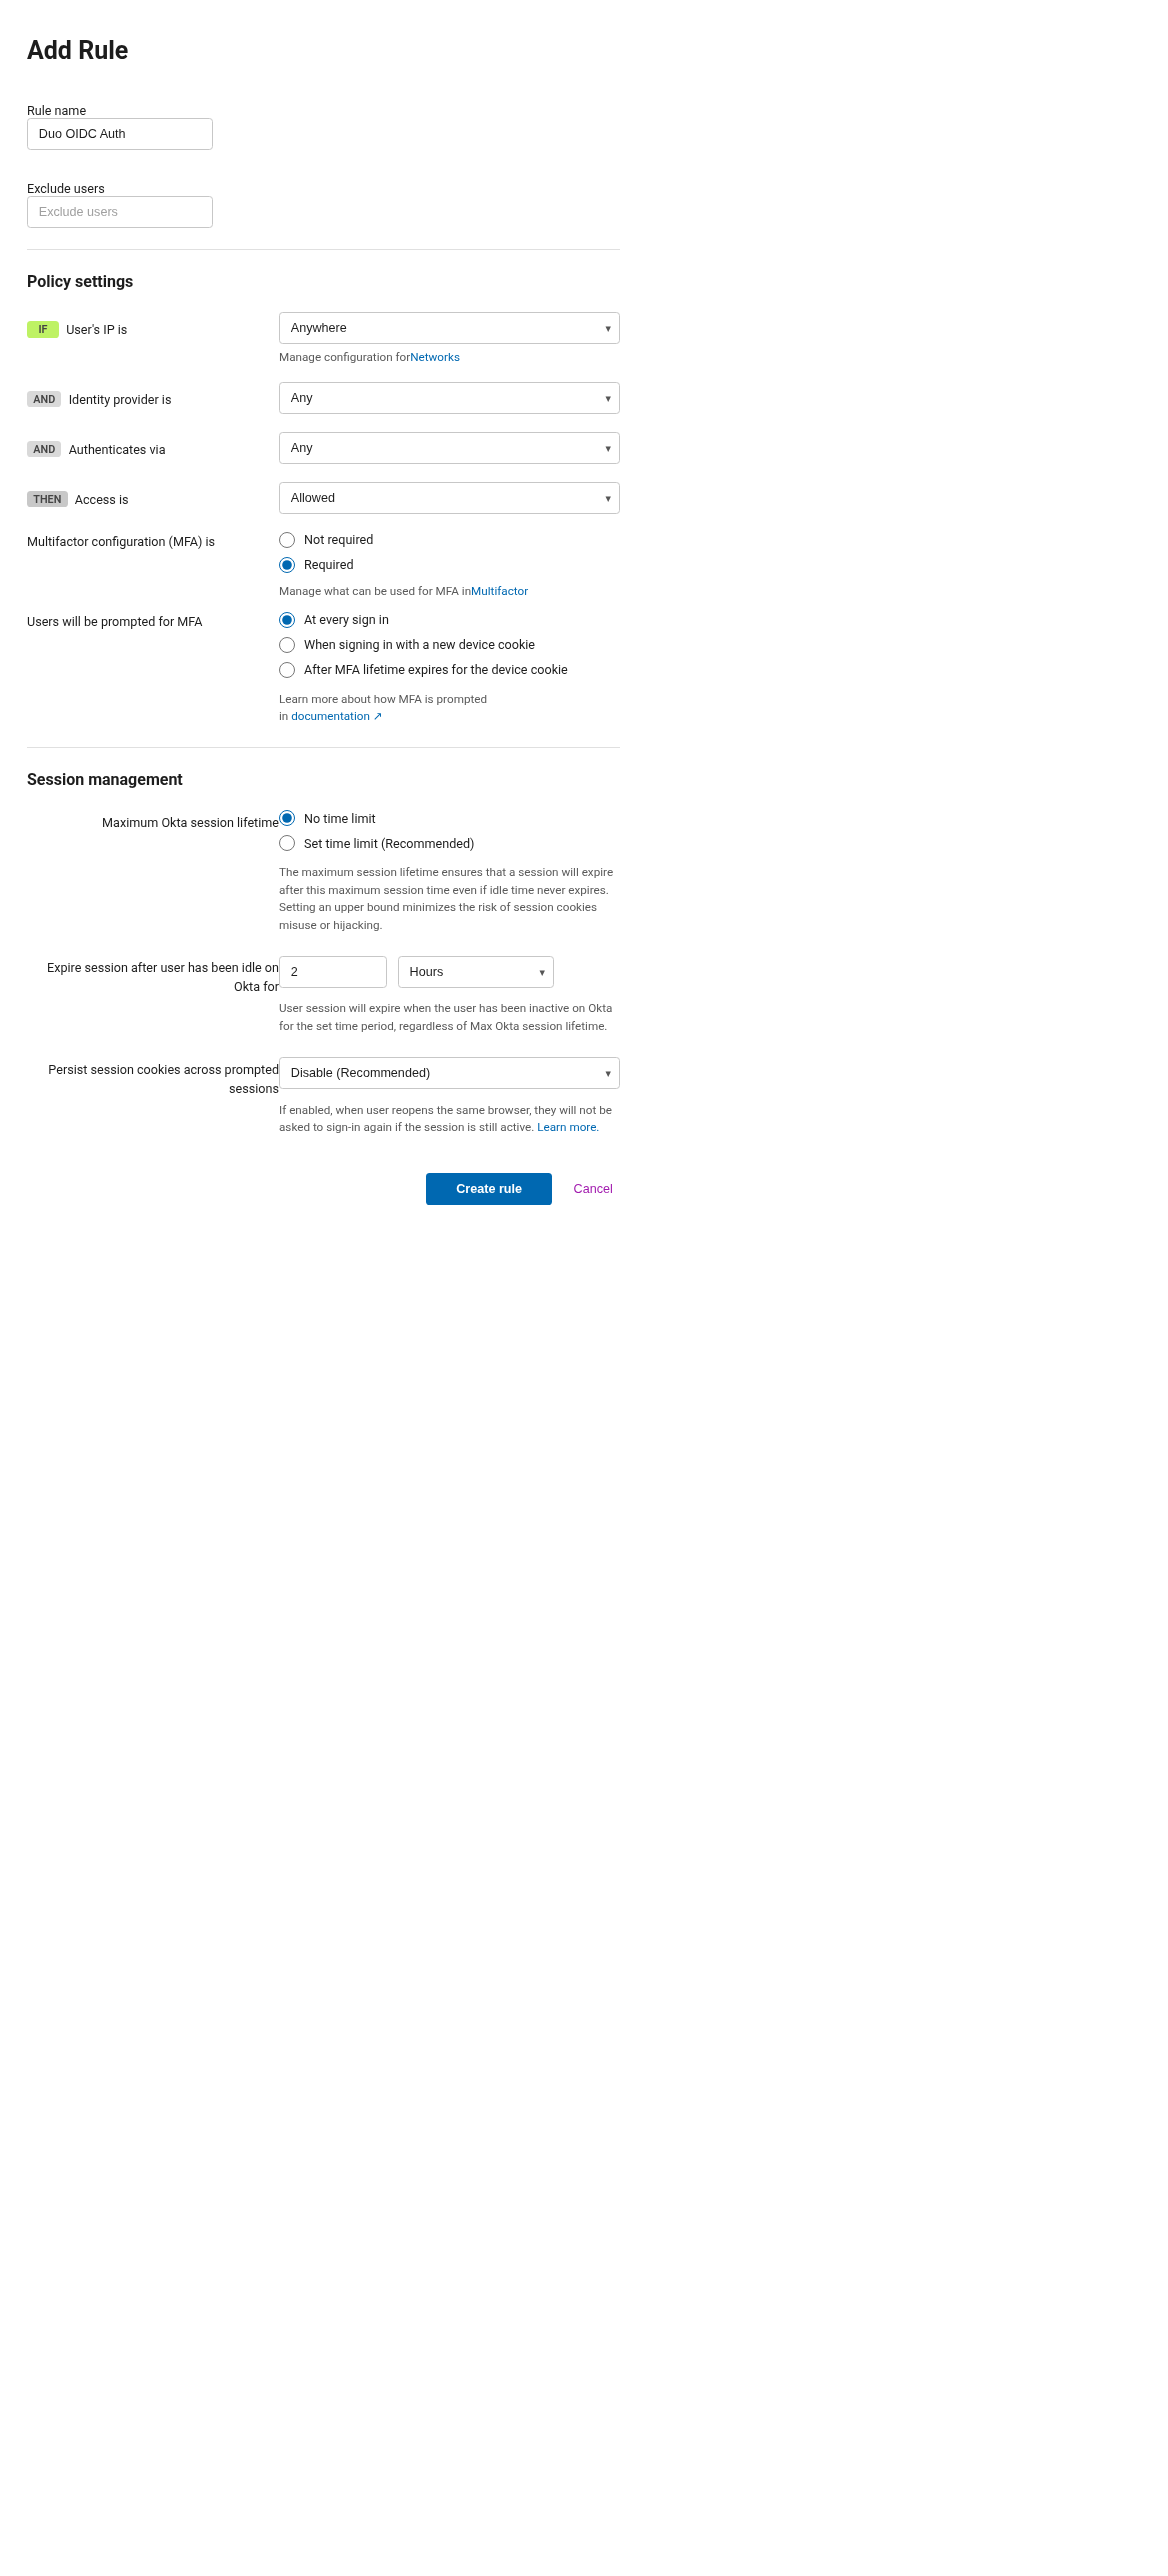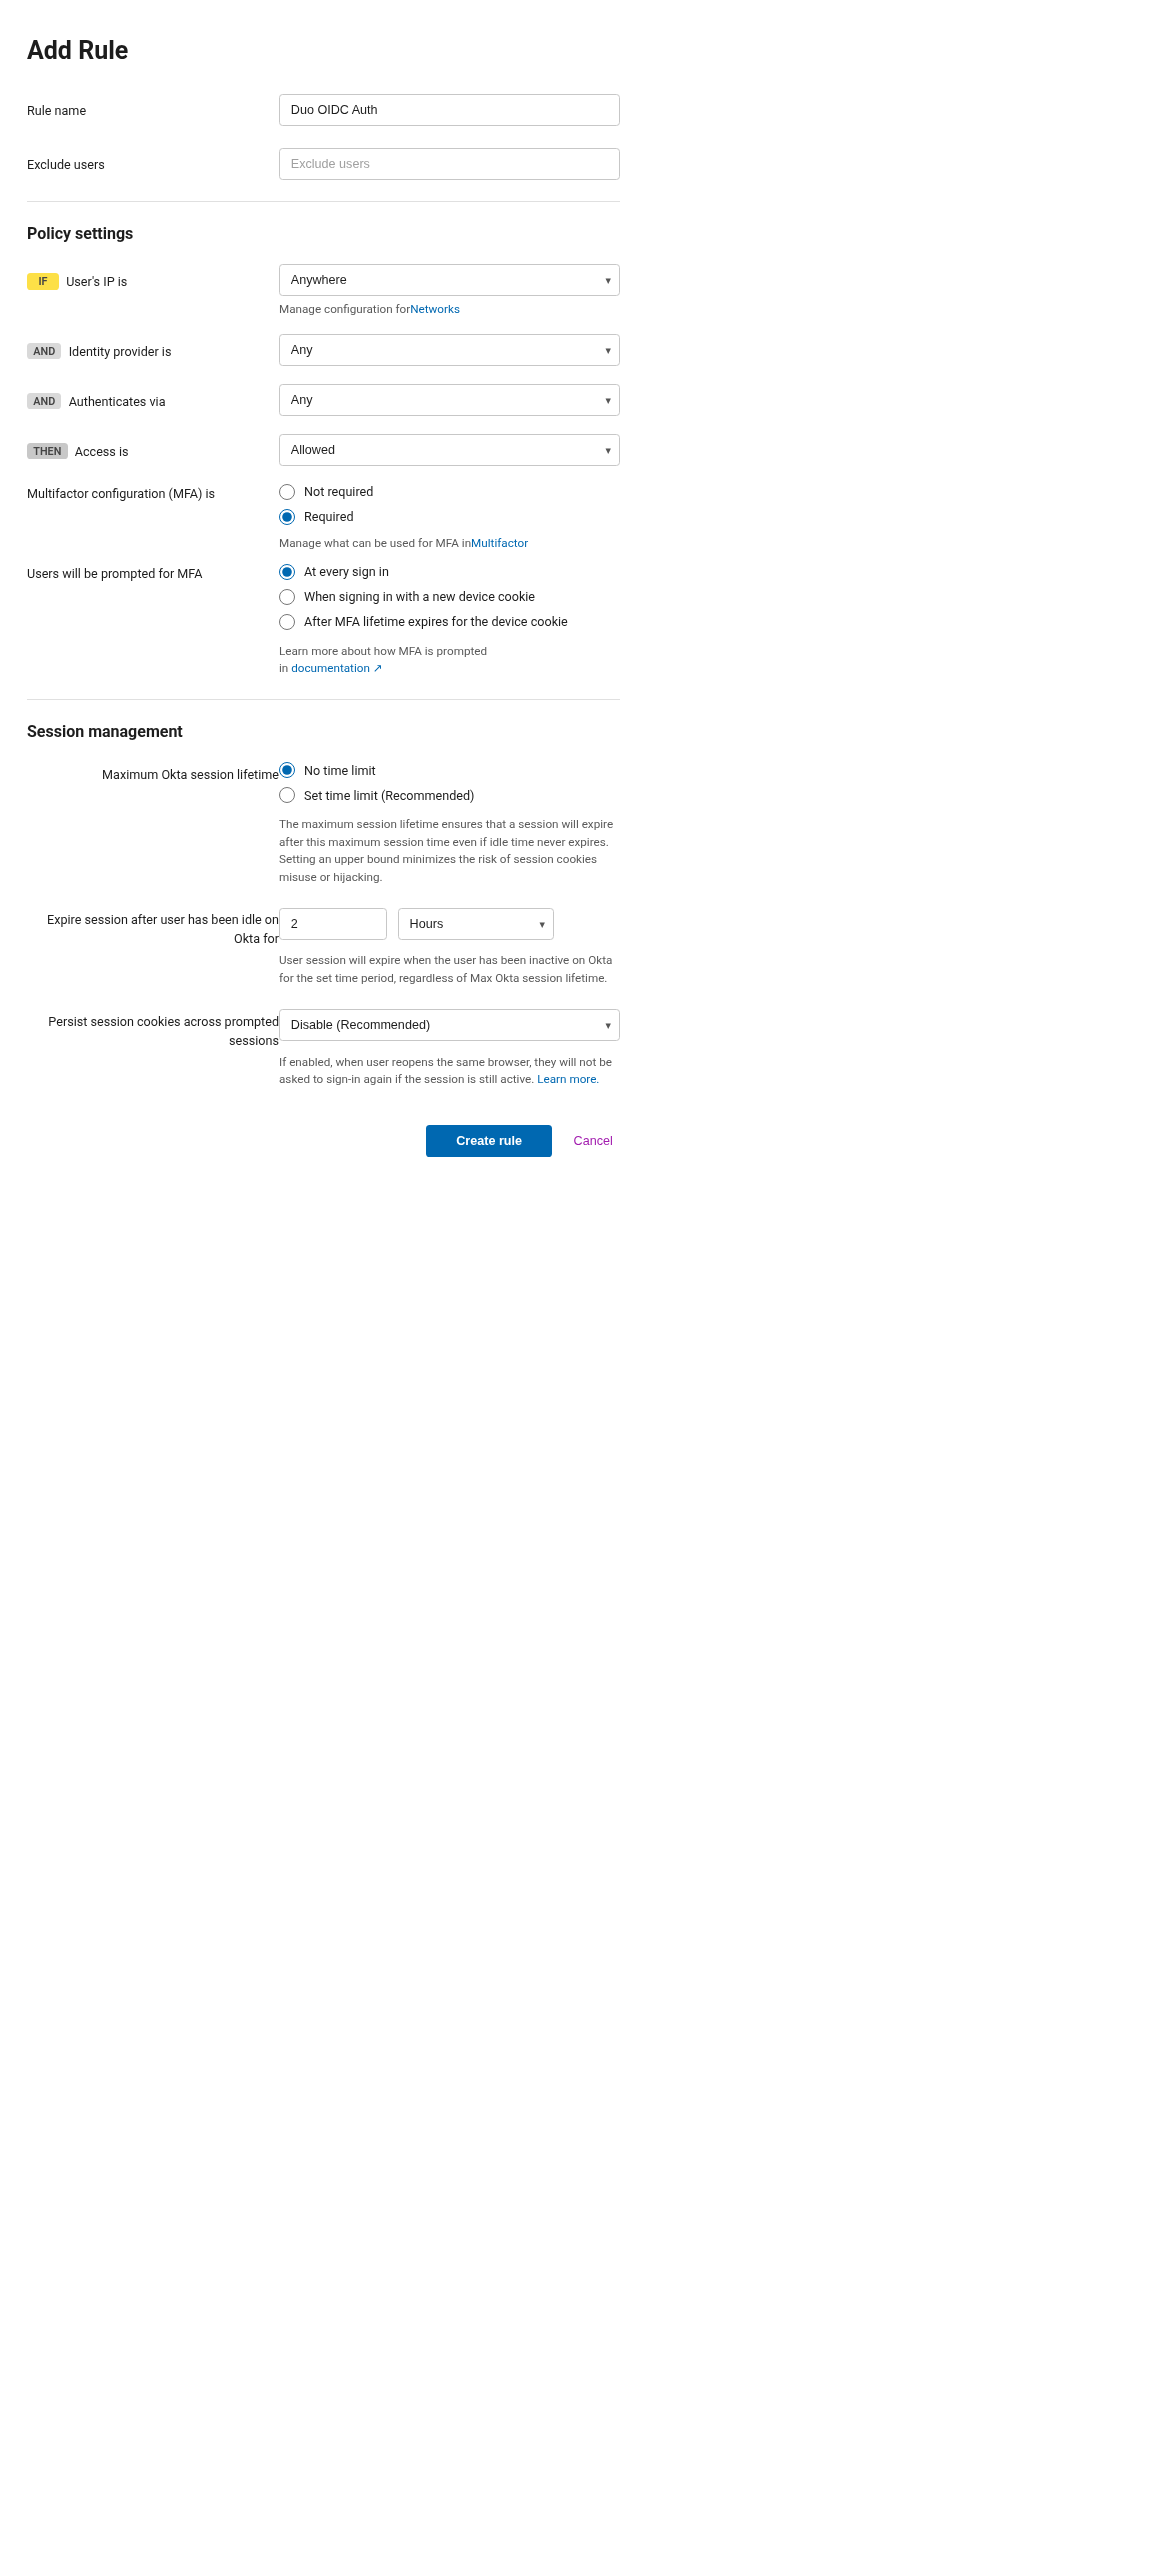--- a/index.html
+++ b/index.html
@@ -13,20 +13,21 @@
     }
     h1 {
       font-size: 25px;
       font-weight: 700;
       margin-bottom: 29px;
     }
     .form-row {
       display: flex;
       align-items: flex-start;
       margin-bottom: 21.6px;
+      flex-direction: column;
     }
     .form-label {
       width: 252px;
       min-width: 252px;
       padding-top: 9px;
       font-size: 12.6px;
       color: #1d1d1d;
     }
     .form-field {
       flex: 1;
@@ -107,21 +108,21 @@
       align-items: center;
       justify-content: center;
       padding: 1.8px 6.3px;
       border-radius: 3.6px;
       background: #e8e8e8;
       font-size: 10.8px;
       font-weight: 600;
       color: #444;
       min-width: 32px;
     }
-    .badge.if { background: #fde047; }
+    .badge.if { background: #bef264; }
     .badge.and { background: #d9d9d9; }
     .badge.then { background: #c8c8c8; }
     .policy-field {
       flex: 1;
     }
     .radio-group {
       display: flex;
       flex-direction: column;
       gap: 9px;
     }

